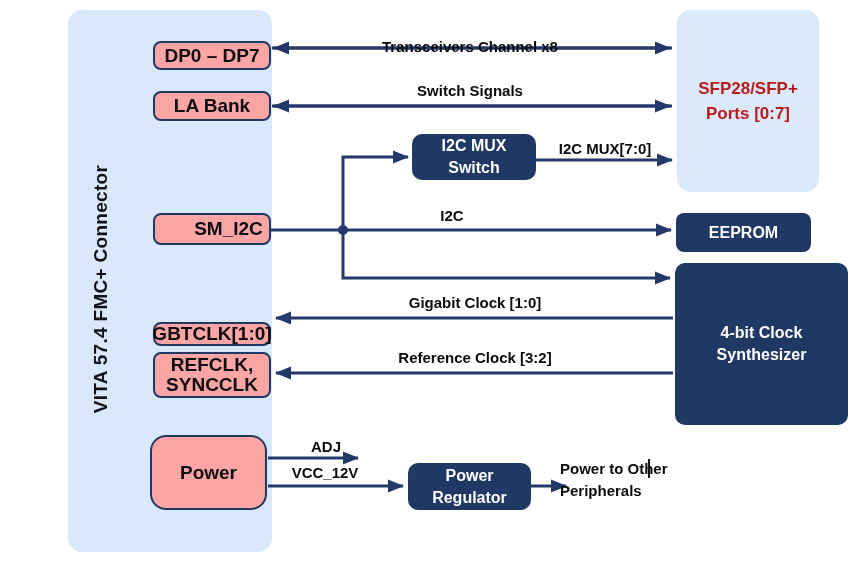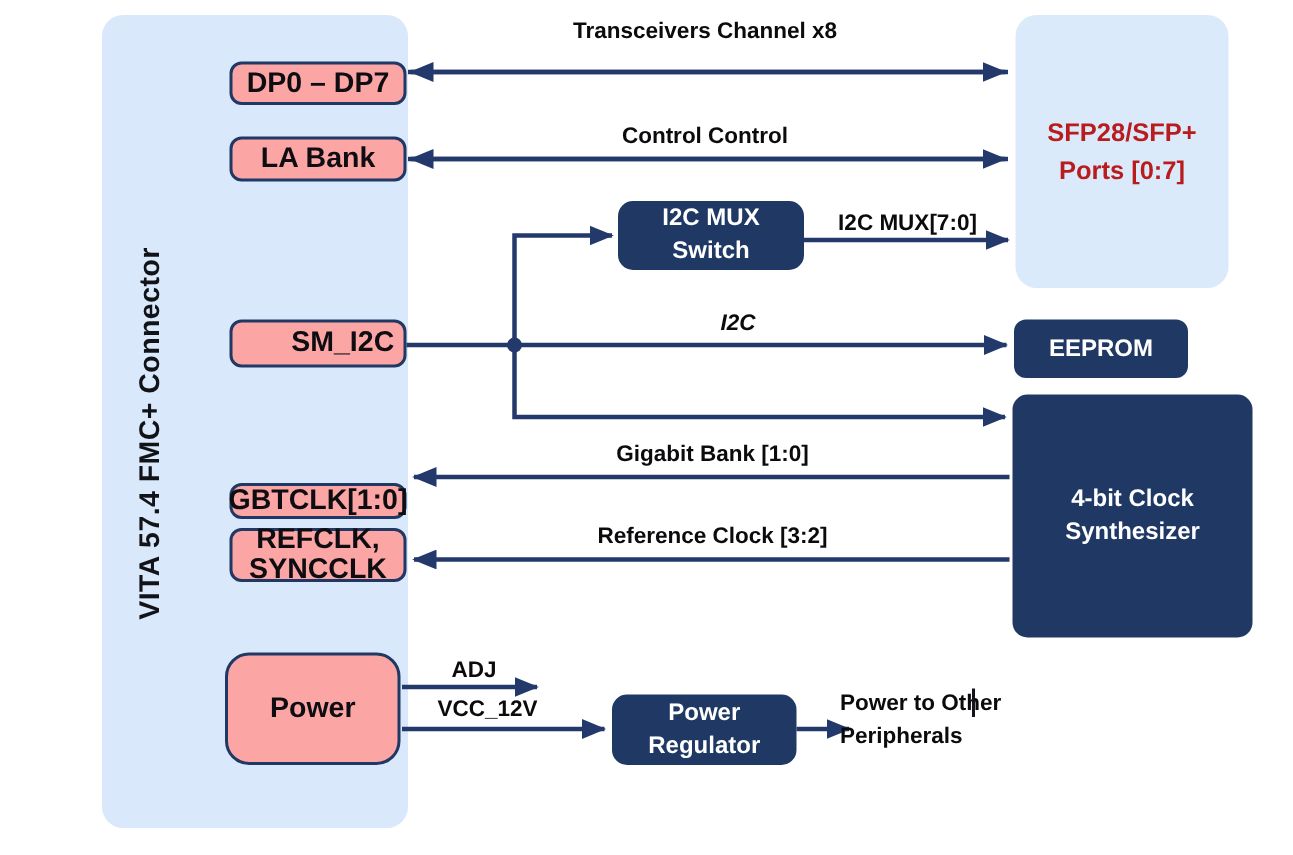--- a/index.html
+++ b/index.html
@@ -75,40 +75,40 @@
       <path d="M268,486 H403" marker-end="url(#arr)"></path>
       <path d="M531,486 H566" marker-end="url(#arr)"></path>
       <circle cx="343" cy="230" r="5" fill="#24396b" stroke="none"></circle>
     </g>
   </svg>
 
   <div class="lbox" style="left:153px;top:41px;width:118px;height:29px;">DP0 – DP7</div>
   <div class="lbox" style="left:153px;top:91px;width:118px;height:30px;">LA Bank</div>
   <div class="lbox" style="left:153px;top:213px;width:118px;height:32px;padding-left:33px;">SM_I2C</div>
   <div class="lbox" style="left:153px;top:322px;width:118px;height:24px;">GBTCLK[1:0]</div>
-  <div class="lbox" style="left:153px;top:352px;width:118px;height:36px;">REFCLK,
+  <div class="lbox" style="left:153px;top:352px;width:118px;height:46px;">REFCLK,
 SYNCCLK</div>
   <div class="lbox" style="left:150px;top:435px;width:117px;height:75px;border-radius:16px;">Power</div>
 
   <div class="dbox" style="left:412px;top:134px;width:124px;height:46px;">I2C MUX
 Switch</div>
   <div class="dbox" style="left:408px;top:463px;width:123px;height:47px;">Power
 Regulator</div>
 
   <div class="lgbox" style="left:677px;top:10px;width:142px;height:182px;">SFP28/SFP+
 Ports [0:7]</div>
-  <div class="dbox" style="left:676px;top:213px;width:116px;height:39px;border-radius:8px;">EEPROM</div>
-  <div class="dbox" style="left:675px;top:263px;width:160px;height:162px;">4-bit Clock
+  <div class="dbox" style="left:676px;top:213px;width:135px;height:39px;border-radius:8px;">EEPROM</div>
+  <div class="dbox" style="left:675px;top:263px;width:173px;height:162px;">4-bit Clock
 Synthesizer</div>
 
-  <div class="elabel" style="left:470px;top:12px;">Transceivers Channel x8</div>
-  <div class="elabel" style="left:470px;top:82px;">Control Control</div>
+  <div class="elabel" style="left:470px;top:38px;">Transceivers Channel x8</div>
+  <div class="elabel" style="left:470px;top:82px;">Switch Signals</div>
   <div class="elabel" style="left:605px;top:140px;">I2C MUX[7:0]</div>
-  <div class="elabel" style="left:492px;top:207px;font-style:italic;">I2C</div>
-  <div class="elabel" style="left:475px;top:294px;">Gigabit Bank [1:0]</div>
+  <div class="elabel" style="left:452px;top:207px;">I2C</div>
+  <div class="elabel" style="left:475px;top:294px;">Gigabit Clock [1:0]</div>
   <div class="elabel" style="left:475px;top:349px;">Reference Clock [3:2]</div>
-  <div class="elabel" style="left:316px;top:438px;">ADJ</div>
+  <div class="elabel" style="left:326px;top:438px;">ADJ</div>
   <div class="elabel" style="left:325px;top:464px;">VCC_12V</div>
   <div class="elabel elabel-left" style="left:560px;top:458px;">Power to Other
 Peripherals</div>
   <div class="cursorbar" style="left:648px;top:459px;"></div>
 
 </div>
 
 </body></html>

